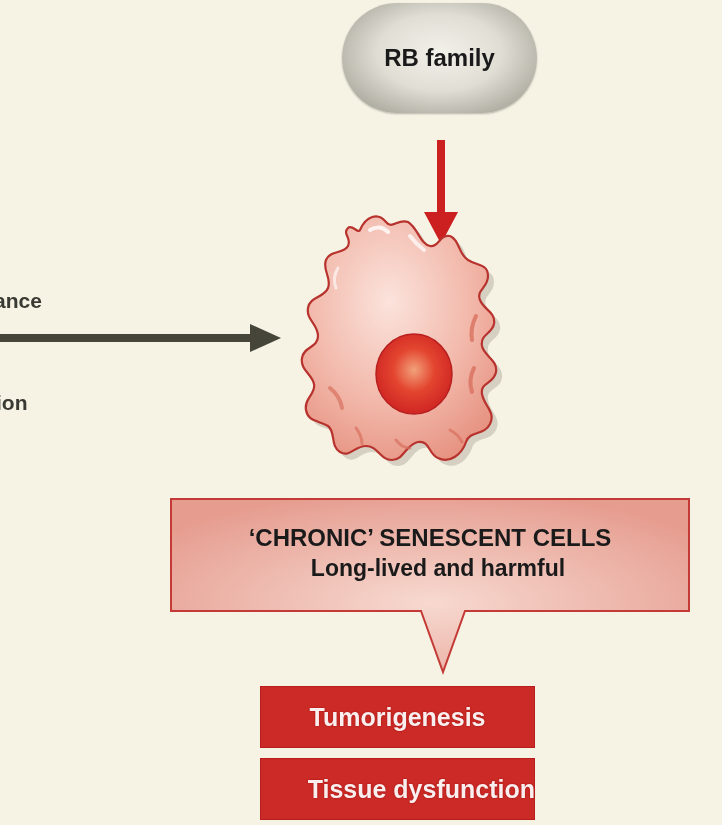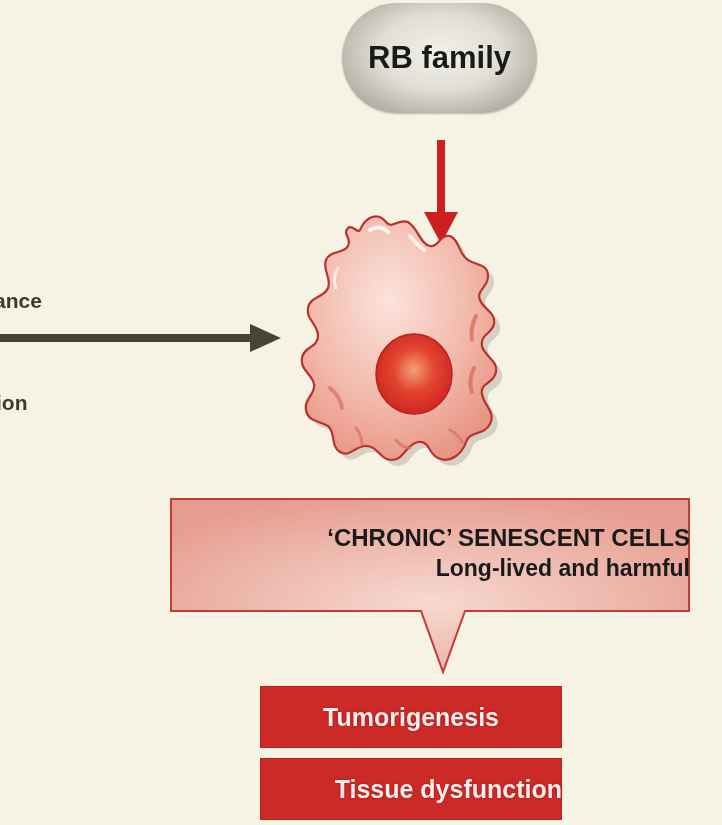--- a/index.html
+++ b/index.html
@@ -13,34 +13,34 @@
     font-weight: bold; font-size: 21px; color: #3a3a34; white-space: nowrap;
   }
   #lbl-1 { left: -6px; top: 289px; }
   #lbl-2 { left: -4px; top: 391px; }
   #gray-arrow { left: 0; top: 322px; }
   #pill {
     left: 342px; top: 3px; width: 195px; height: 110px; border-radius: 55px;
     background: radial-gradient(ellipse at 50% 45%, #f2f1ea 0%, #e0ded4 45%, #a9a69c 85%, #8e8b81 100%);
     box-shadow: 0 1px 2px rgba(0,0,0,0.25);
     display: flex; flex-direction: column; align-items: center; justify-content: center;
-    font-weight: bold; font-size: 31px; line-height: 28px; color: #1a1a1a; text-align: center;
+    font-weight: bold; font-size: 24px; line-height: 28px; color: #1a1a1a; text-align: center;
   }
   #red-arrow { left: 421px; top: 138px; }
   #cell { left: 300px; top: 208px; }
   #chronic-box { left: 170px; top: 498px; }
   #chronic-text {
     left: 170px; top: 498px; width: 520px; height: 114px;
-    display: flex; flex-direction: column; align-items: flex-end; justify-content: center;
+    display: flex; flex-direction: column; align-items: center; justify-content: center;
     font-weight: bold; color: #1a1a1a; text-align: center;
   }
   #chronic-title { font-size: 24px; line-height: 30px; margin-top: -4px; }
   #chronic-sub { font-size: 23px; line-height: 30px; margin-left: 16px; }
   .outcome {
-    left: 260px; width: 302px; height: 62px;
+    left: 260px; width: 275px; height: 62px;
     background: #cc2a26;
     box-shadow: inset 0 0 0 1px #b81f1c;
     display: flex; align-items: center; justify-content: center;
     color: #fbeeee; font-weight: bold; font-size: 25px;
     text-shadow: 0 0 2px rgba(120,0,0,0.6);
   }
   #outcome-0 { top: 686px; }
   #outcome-1 { top: 758px; justify-content: flex-end; }
 </style>
 </head>

